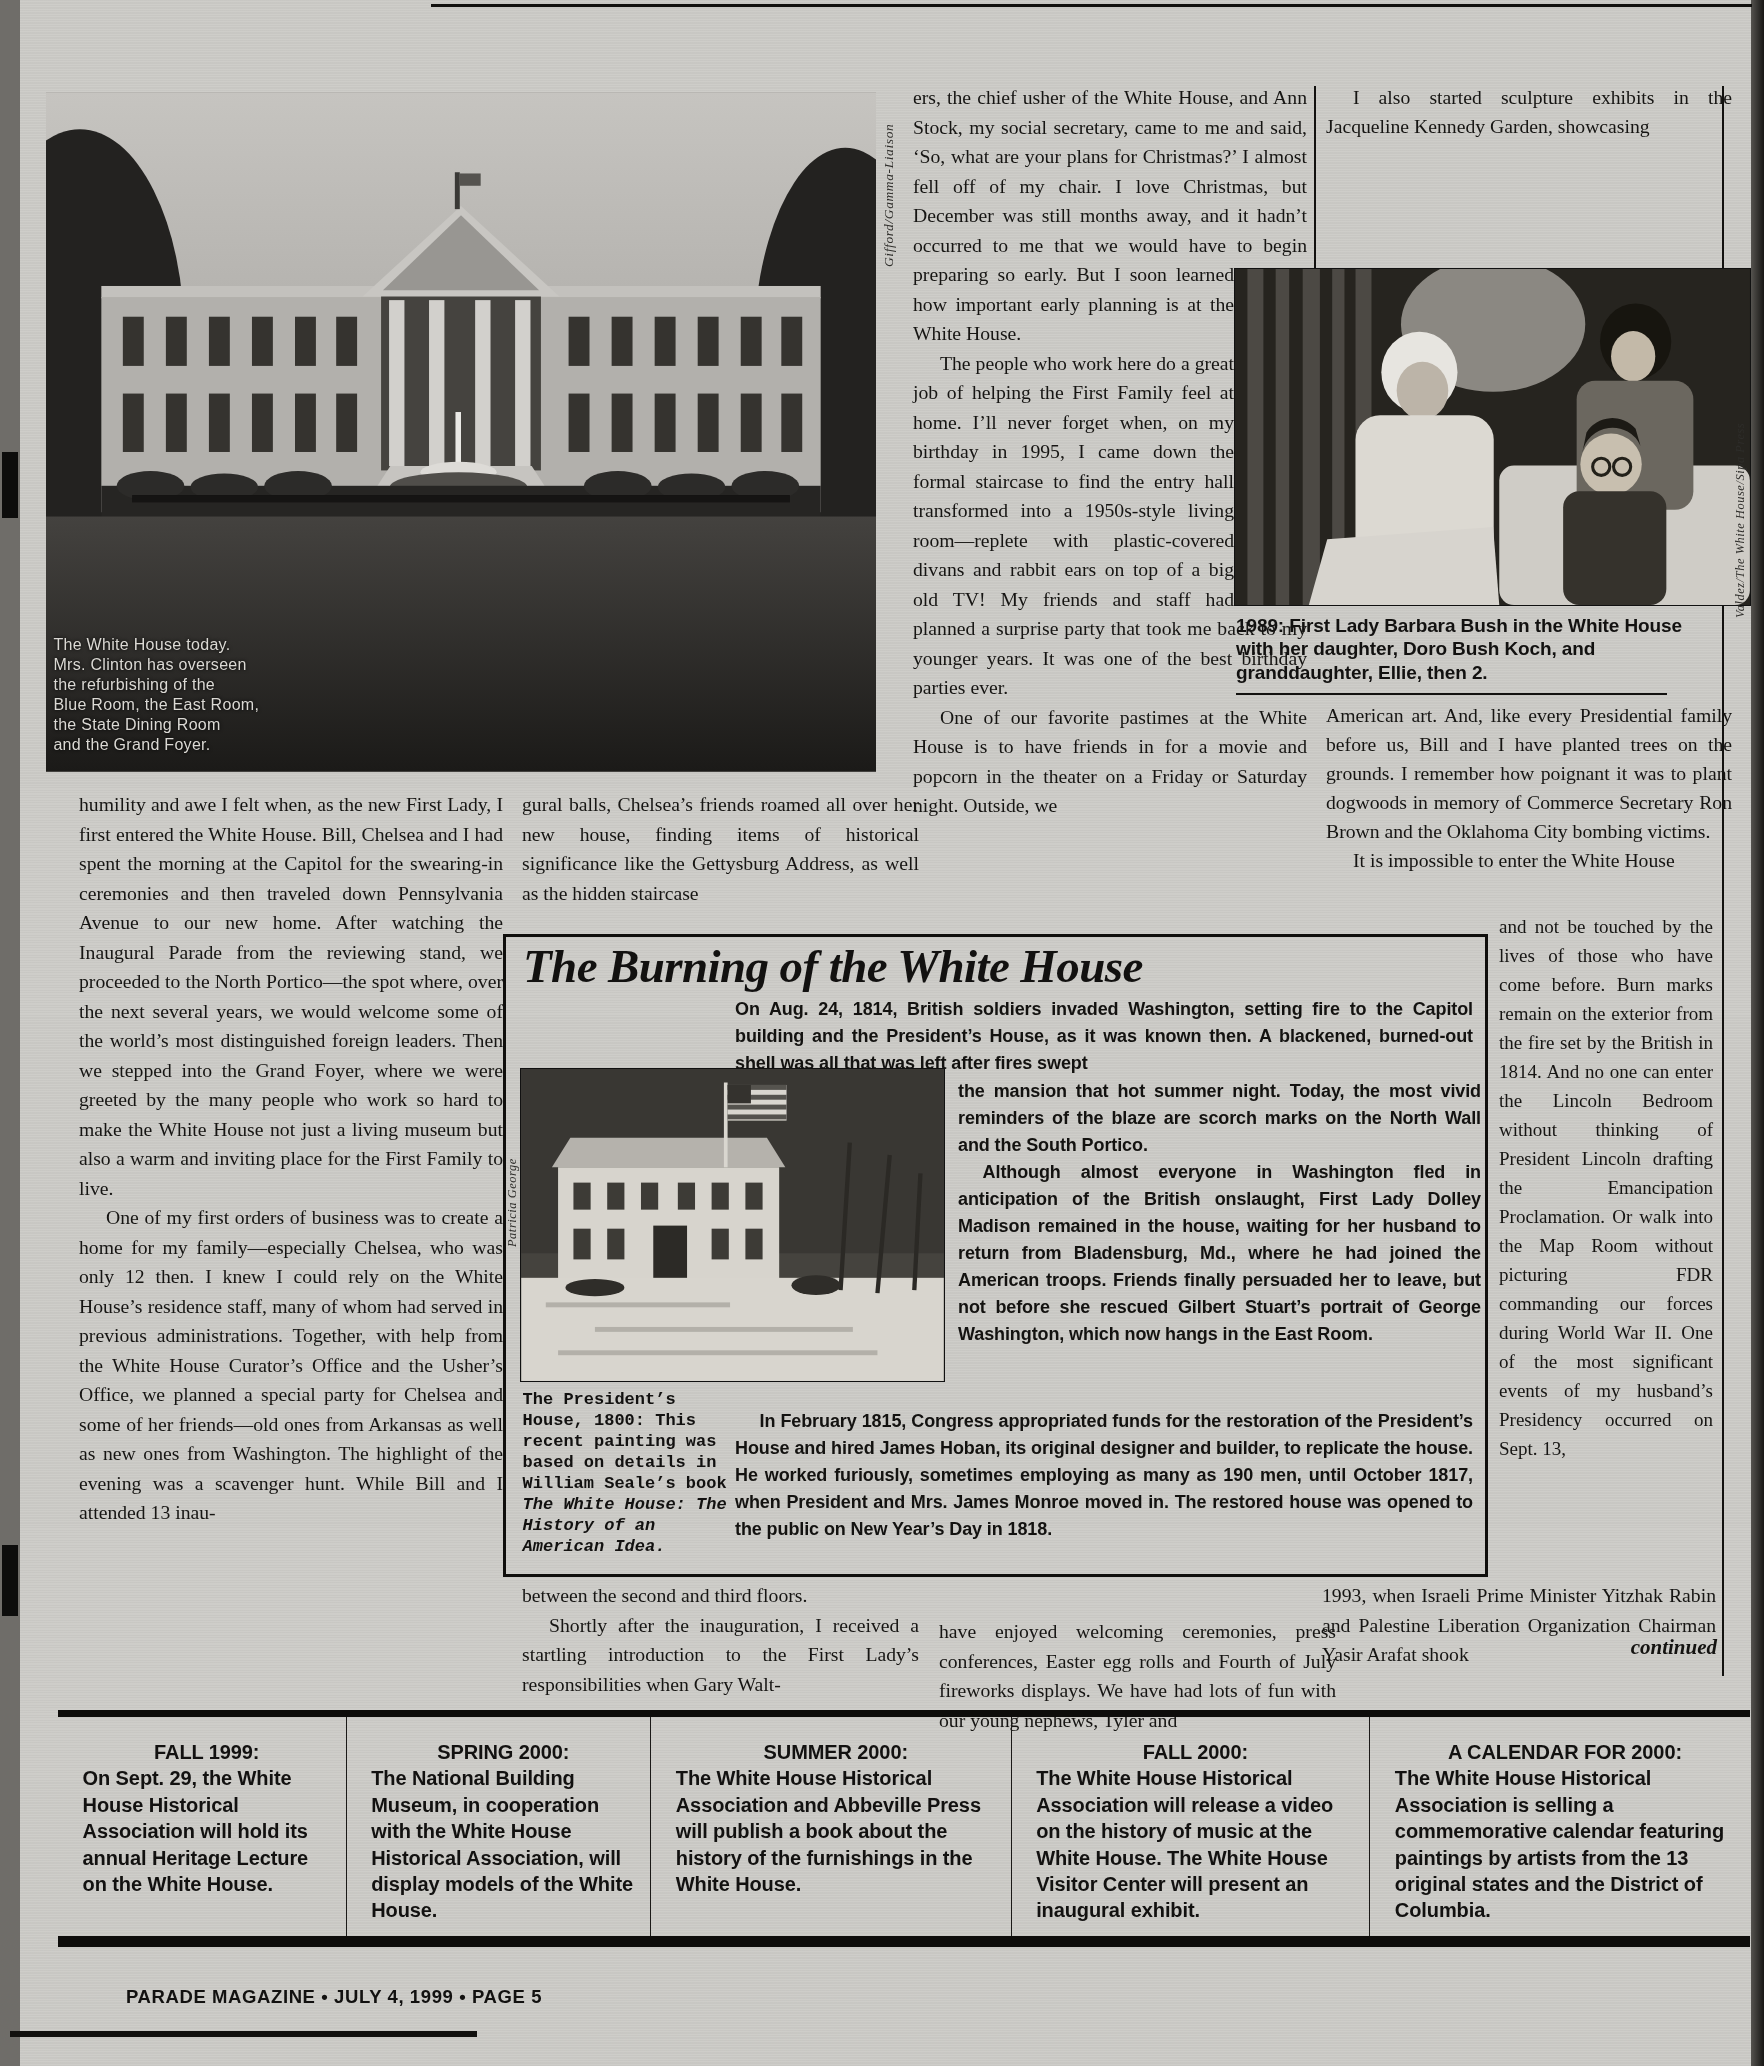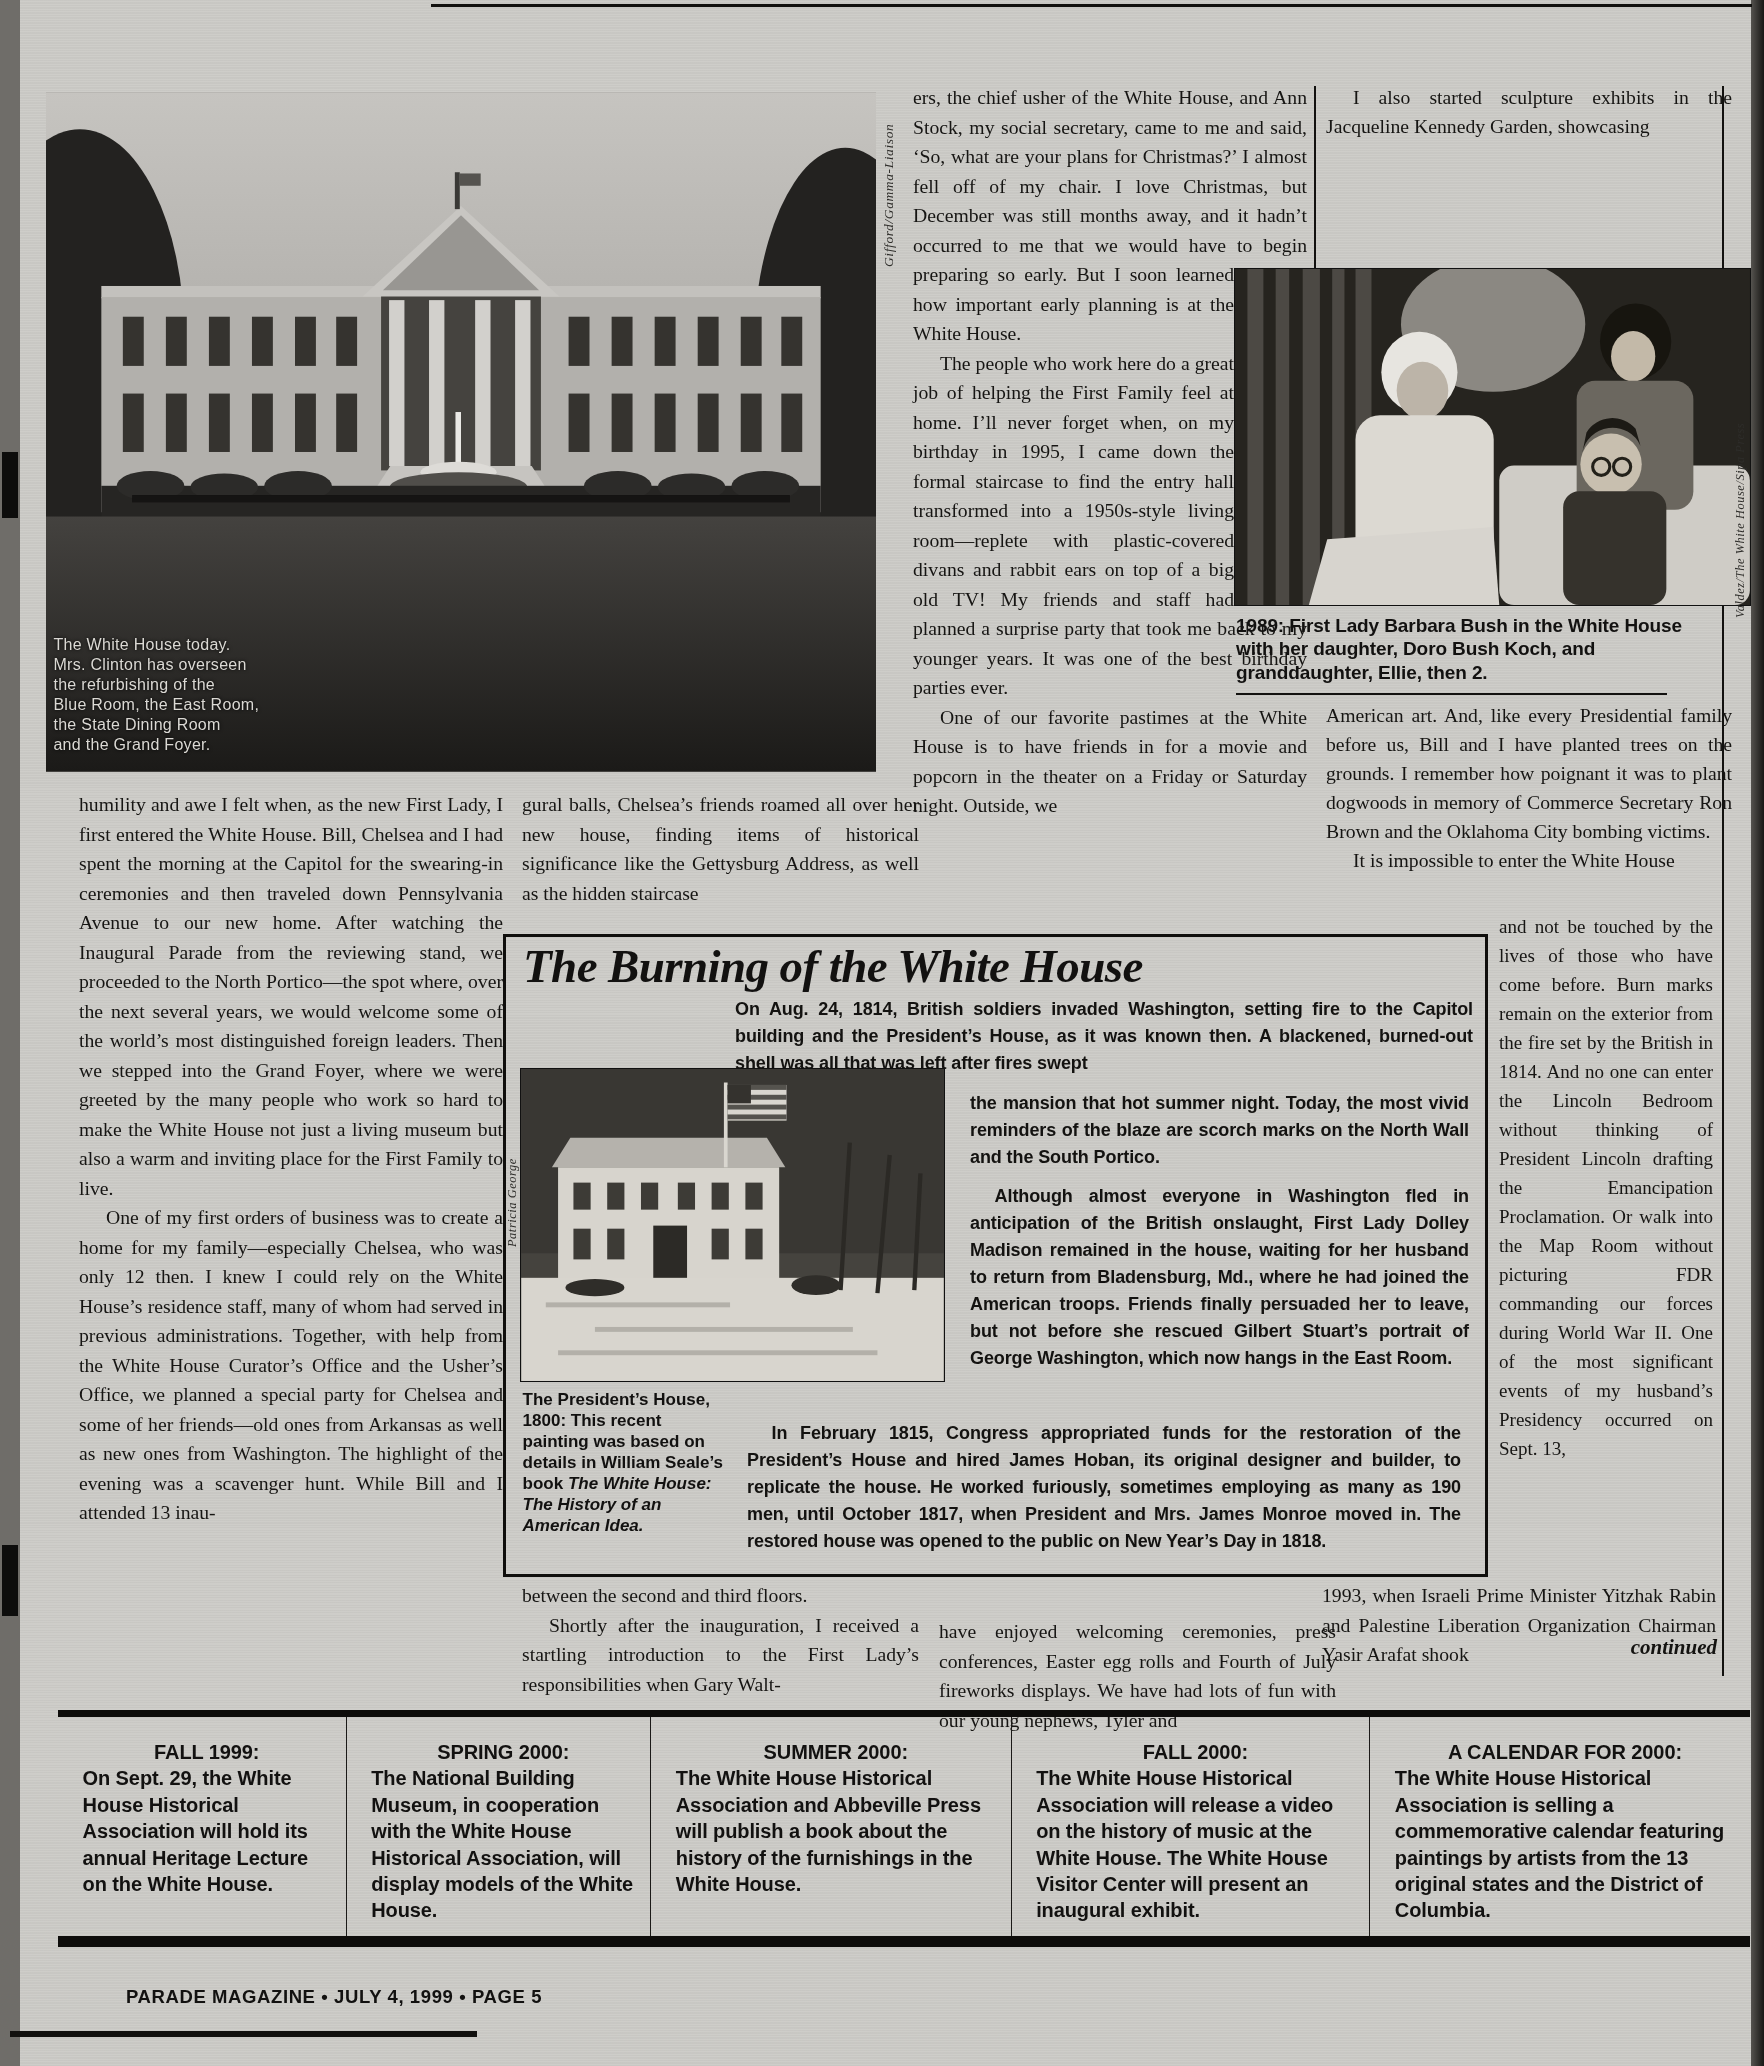--- a/index.html
+++ b/index.html
@@ -11,21 +11,21 @@
   
   .serifcol{font-family:"Liberation Serif", serif;font-size:19.7px;line-height:29.5px;
             text-align:justify;color:#161513;}
   .serifcol p{margin:0;}
   .serifcol p.ind{text-indent:27px;}
   .lh47{line-height:29px;}
   .narrow{font-size:19px;line-height:29px;}
   
   .boxtext{font-family:"Liberation Sans", sans-serif;font-weight:700;font-size:18px;
            line-height:27px;text-align:justify;color:#131210;letter-spacing:-0.1px;}
-  .boxtext p{margin:12px;}
+  .boxtext p{margin:0;}
   .boxtext p.ind{text-indent:24.6px;}
   .photocap{font-family:"Liberation Sans", sans-serif;font-weight:700;font-size:19px;
             line-height:23.4px;color:#121110;letter-spacing:-0.1px;}
   .paintcap{font-family:"Liberation Sans", sans-serif;font-weight:700;font-size:17px;
             line-height:21px;color:#121110;}
   .paintcap .it{font-style:italic;}
   .whcap{font-family:"Liberation Sans", sans-serif;font-size:16px;line-height:20px;
          color:#dbd9d4;letter-spacing:0.3px;text-shadow:0 0 3.7px #000;}
   .vcredit{writing-mode:vertical-rl;transform:rotate(180deg);
            font:italic 13.5px "Liberation Serif", serif;color:#2e2d2a;letter-spacing:0.6px;white-space:nowrap;}
@@ -251,21 +251,21 @@
             <line x1="640" y1="360" x2="650" y2="170"></line>
           </g>
         <g fill="#2f2d29">
             <ellipse cx="480" cy="352" rx="40" ry="16"></ellipse>
             <ellipse cx="120" cy="356" rx="48" ry="14"></ellipse>
           </g>
       </svg>
     </div>
     <div class="abs vcredit" style="left:-1.2px;top:138px;height:172px;font-size:12.3px;">Patricia George</div>
 
-    <div class="abs paintcap" style="left:16.6px;top:452px;width:209px;">
+    <div class="abs paintcap" style="left:16.6px;top:452px;width:209px;font-family:Liberation Mono, monospace;">
       <span>The President’s House, 1800: This recent painting was based on details in William Seale’s book </span><span class="it">The White House: The History of an American Idea.</span>
     </div>
 
     <div class="abs boxtext" style="left:229px;top:471px;width:738px;">
       <p class="ind">In February 1815, Congress appropriated funds for the restoration of the President’s House and hired James Hoban, its original designer and builder, to replicate the house. He worked furiously, sometimes employing as many as 190 men, until October 1817, when President and Mrs. James Monroe moved in. The restored house was opened to the public on New Year’s Day in 1818.</p>
     </div>
   </div>
 
   <div class="abs serifcol" style="left:522px;top:1581px;width:397px;height:123px;">
     <p>between the second and third floors.</p>

